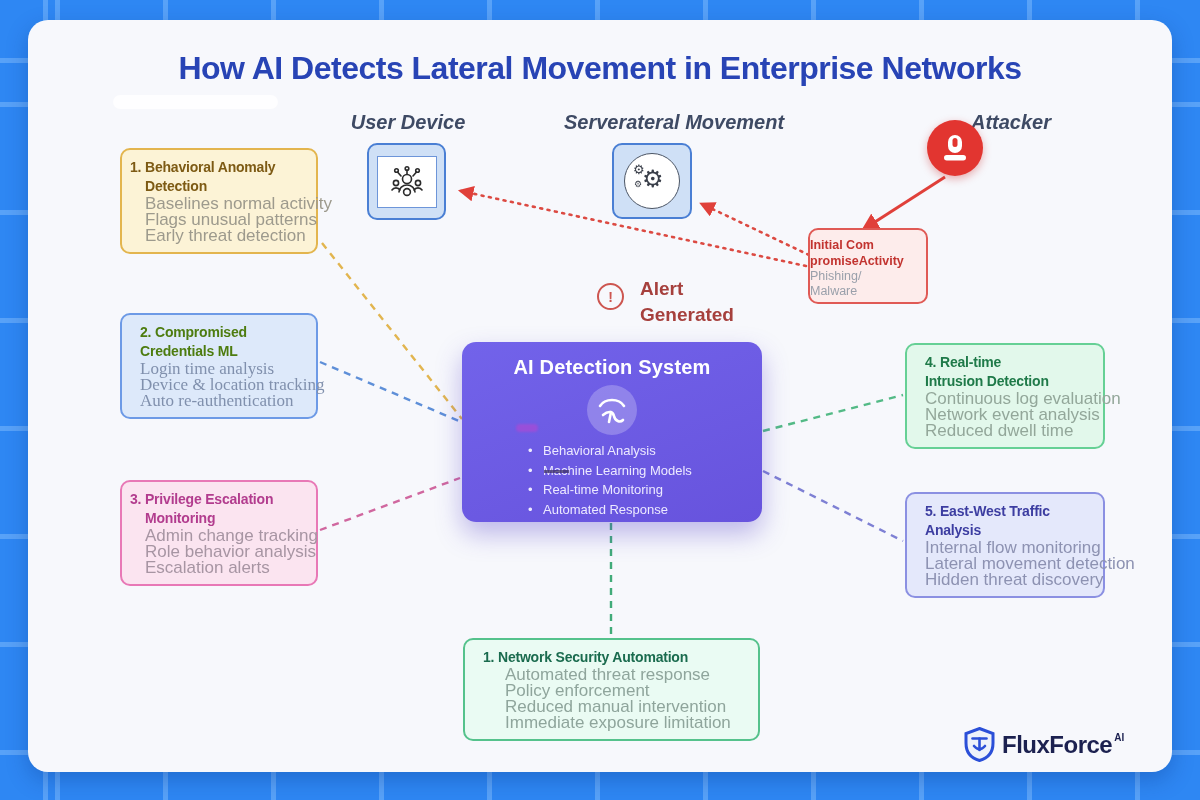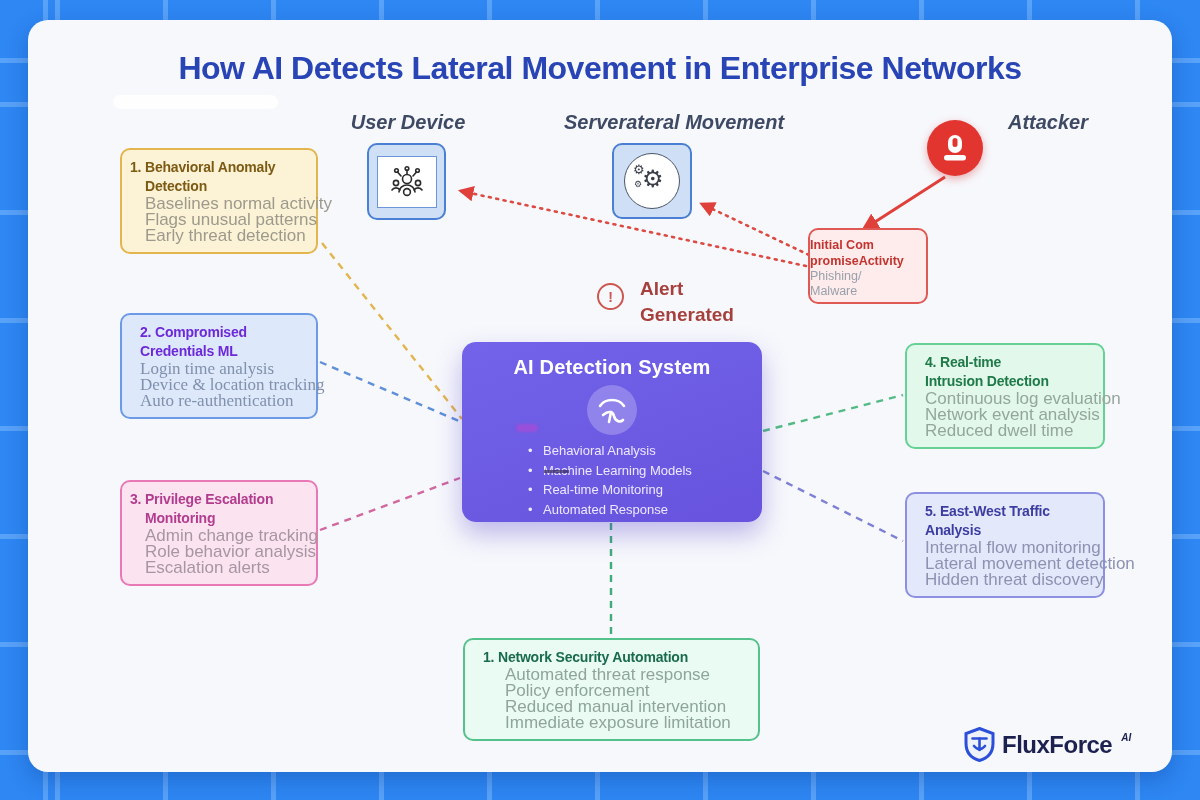--- a/index.html
+++ b/index.html
@@ -16,21 +16,21 @@
   .wires{left:0;top:0;z-index:1;pointer-events:none;}
   .el{z-index:2;}
 
   .title{left:28px;top:50px;width:1144px;margin:0;text-align:center;font-size:32px;font-weight:800;
     color:#2844b5;letter-spacing:-.5px;}
   .smudge-title{left:113px;top:95px;width:165px;height:14px;border-radius:7px;background:rgba(255,255,255,.8);z-index:2;}
 
   .node-label{font-size:20px;font-weight:700;color:#3e4a64;text-align:center;z-index:2;font-style:italic;}
   .lbl-device{left:328px;top:111px;width:160px;}
   .lbl-server{left:558px;top:111px;width:232px;}
-  .lbl-attacker{left:1002px;top:111px;width:92px;}
+  .lbl-attacker{left:965px;top:111px;width:92px;}
 
   .device-node,.server-node{background:#cfe0f6;border:2.5px solid #4a7fd4;border-radius:10px;
     display:flex;align-items:center;justify-content:center;z-index:2;box-sizing:border-box;}
   .device-node{left:367px;top:143px;width:79px;height:77px;}
   .server-node{left:612px;top:143px;width:80px;height:76px;}
   .device-screen{width:58px;height:50px;background:#fff;border:1.5px solid #6d95d9;
     display:flex;align-items:center;justify-content:center;}
   .server-circle{width:54px;height:54px;background:#fff;border:1.5px solid #4b5565;border-radius:50%;
     position:relative;overflow:hidden;}
   .gear{position:absolute;color:#3a3f4a;line-height:1;}
@@ -70,29 +70,29 @@
   .hang .t2,.hang .nbox-body{margin-left:15px;}
   .p18{padding-left:18px;}
   .b1{left:120px;top:148px;width:198px;min-height:95px;}
   .b2{left:120px;top:313px;width:198px;min-height:100px;}
   .b3{left:120px;top:480px;width:198px;min-height:93px;}
   .b4{left:905px;top:343px;width:200px;min-height:100px;}
   .b5{left:905px;top:492px;width:200px;min-height:103px;}
   .b6{left:463px;top:638px;width:297px;min-height:100px;}
   .b6 .nbox-body{margin-left:22px;}
   .c1{background:#fcf3d6;border-color:#e3b54e;} .c1 .nbox-title div{color:#7d5a14;} .c1 .nbox-line{color:#9d9a8d;}
-  .c2{background:#dde9fa;border-color:#6d9ae6;} .c2 .nbox-title div{color:#6d28d9;} .c2 .nbox-line{color:#8090ad;font-family:Liberation Serif, serif;}
+  .c2{background:#dde9fa;border-color:#6d9ae6;} .c2 .nbox-title div{color:#4d7c0f;} .c2 .nbox-line{color:#8090ad;font-family:Liberation Serif, serif;}
   .c3{background:#fbe4f0;border-color:#e878b6;} .c3 .nbox-title div{color:#b23c8e;} .c3 .nbox-line{color:#a795a3;}
   .c4{background:#e2f8eb;border-color:#66d095;} .c4 .nbox-title div{color:#1f7a49;} .c4 .nbox-line{color:#93a79a;}
   .c5{background:#e4e8fb;border-color:#8b90e2;} .c5 .nbox-title div{color:#3c3da1;} .c5 .nbox-line{color:#8d92b2;}
   .c6{background:#eafbf3;border-color:#55c28c;} .c6 .nbox-title div{color:#1a6b4e;} .c6 .nbox-line{color:#8fa59c;}
 
   .brand{left:964px;top:727px;display:flex;align-items:center;z-index:2;}
   .brand-name{font-size:24px;font-weight:800;color:#1c2150;letter-spacing:-.5px;margin-left:7px;}
-  .brand-sup{font-size:10px;font-weight:700;color:#1c2150;margin-left:9px;transform:translateY(-7px);display:inline-block;font-style:italic;}
+  .brand-sup{font-size:10px;font-weight:700;color:#1c2150;margin-left:2px;transform:translateY(-7px);display:inline-block;}
 </style>
 </head>
 <body>
 
 <div class="frame">
   <div class="canvas"></div>
 
   <svg class="wires" width="1200" height="800">
     <defs>
       <marker id="arrR" viewBox="0 0 10 10" refX="8" refY="5" markerWidth="6" markerHeight="6" orient="auto">

